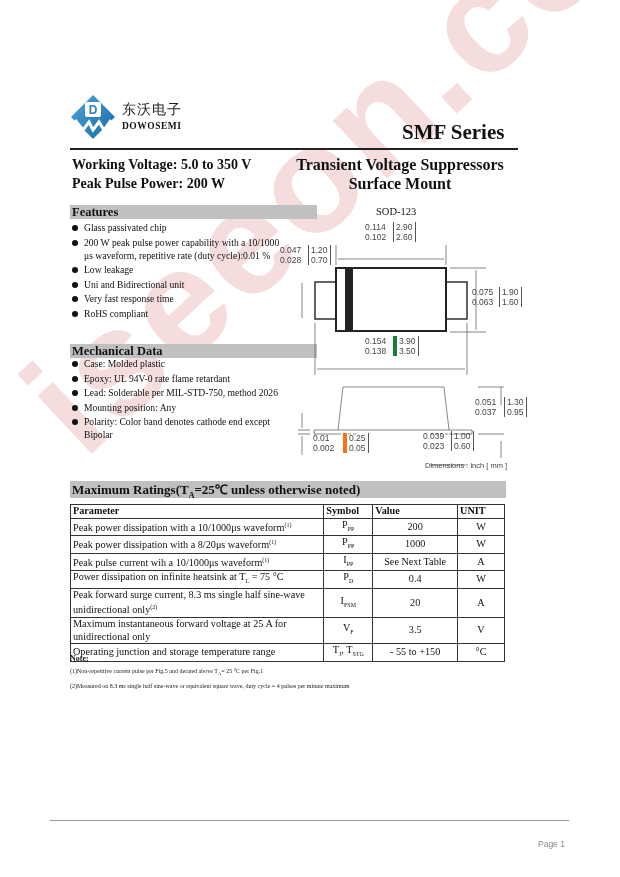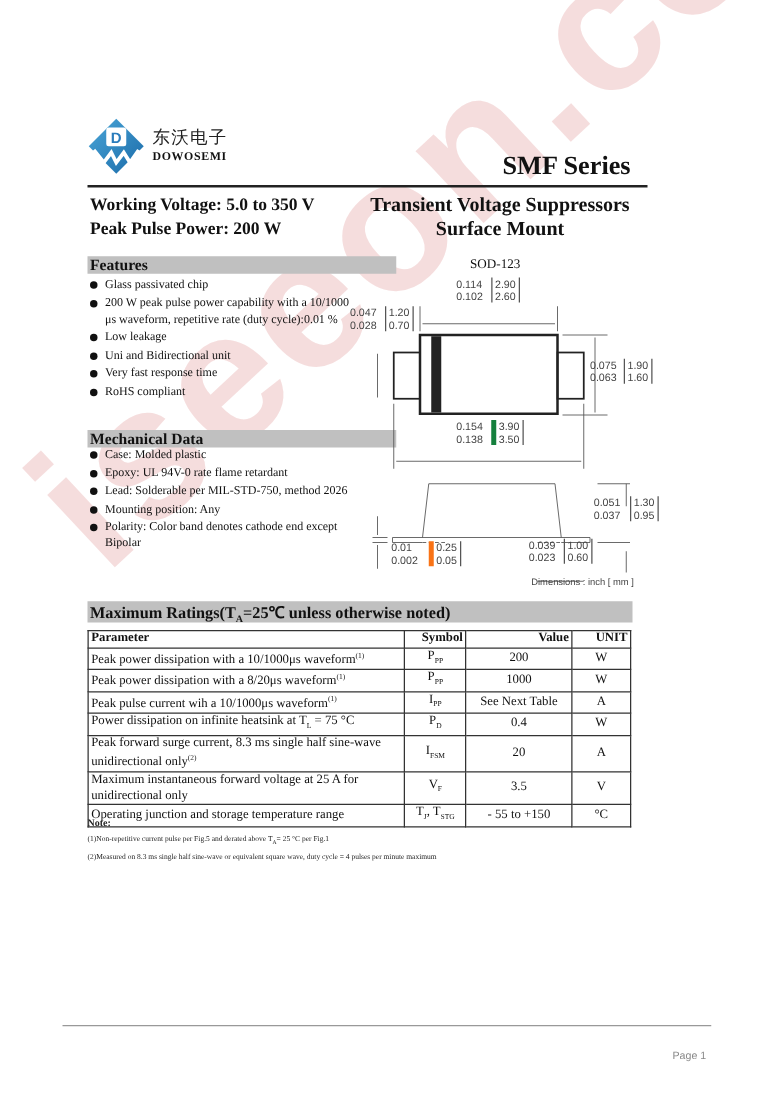--- a/index.html
+++ b/index.html
@@ -21,21 +21,21 @@
   .sec{left:70px;width:247px;height:14px;background:#c0c0c0;font-size:12.5px;font-weight:bold;line-height:14px;padding-left:2px;box-sizing:border-box}
   ul.bl{position:absolute;left:70px;width:215px;margin:0;padding:0;list-style:none;font-size:9.6px;line-height:13px;}
   ul.bl li{position:relative;padding-left:14px;margin-bottom:1.6px}
   ul.bl li:before{content:"";position:absolute;left:2px;top:4px;width:6px;height:6px;border-radius:50%;background:#111}
   
   .dim{font-family:"Liberation Sans",sans-serif;font-size:8.5px;color:#444;}
   
   .mr{left:70px;top:481px;width:436px;height:17px;background:#c0c0c0;font-size:13px;font-weight:bold;line-height:17px;padding-left:2px;box-sizing:border-box}
   table.rt{position:absolute;left:70px;top:504px;width:435px;border-collapse:collapse;font-size:10.2px;}
   table.rt td,table.rt th{border:1px solid #333;padding:0 2px;line-height:12.5px;}
-  table.rt th{font-weight:bold;text-align:right;height:11px}
+  table.rt th{font-weight:bold;text-align:left;height:11px}
   table.rt th.p{text-align:left}
   table.rt td.c{text-align:center}
   .notes{left:70px;top:653px;font-size:6px;line-height:12px;color:#222}
   .notes b{font-size:8px}
   .hr-bot{left:50px;top:820px;width:519px;height:1px;background:#999}
   .page{left:538px;top:839px;font-size:8.5px;color:#888;font-family:"Liberation Sans",sans-serif}
 </style>
 </head>
 <body>
 

